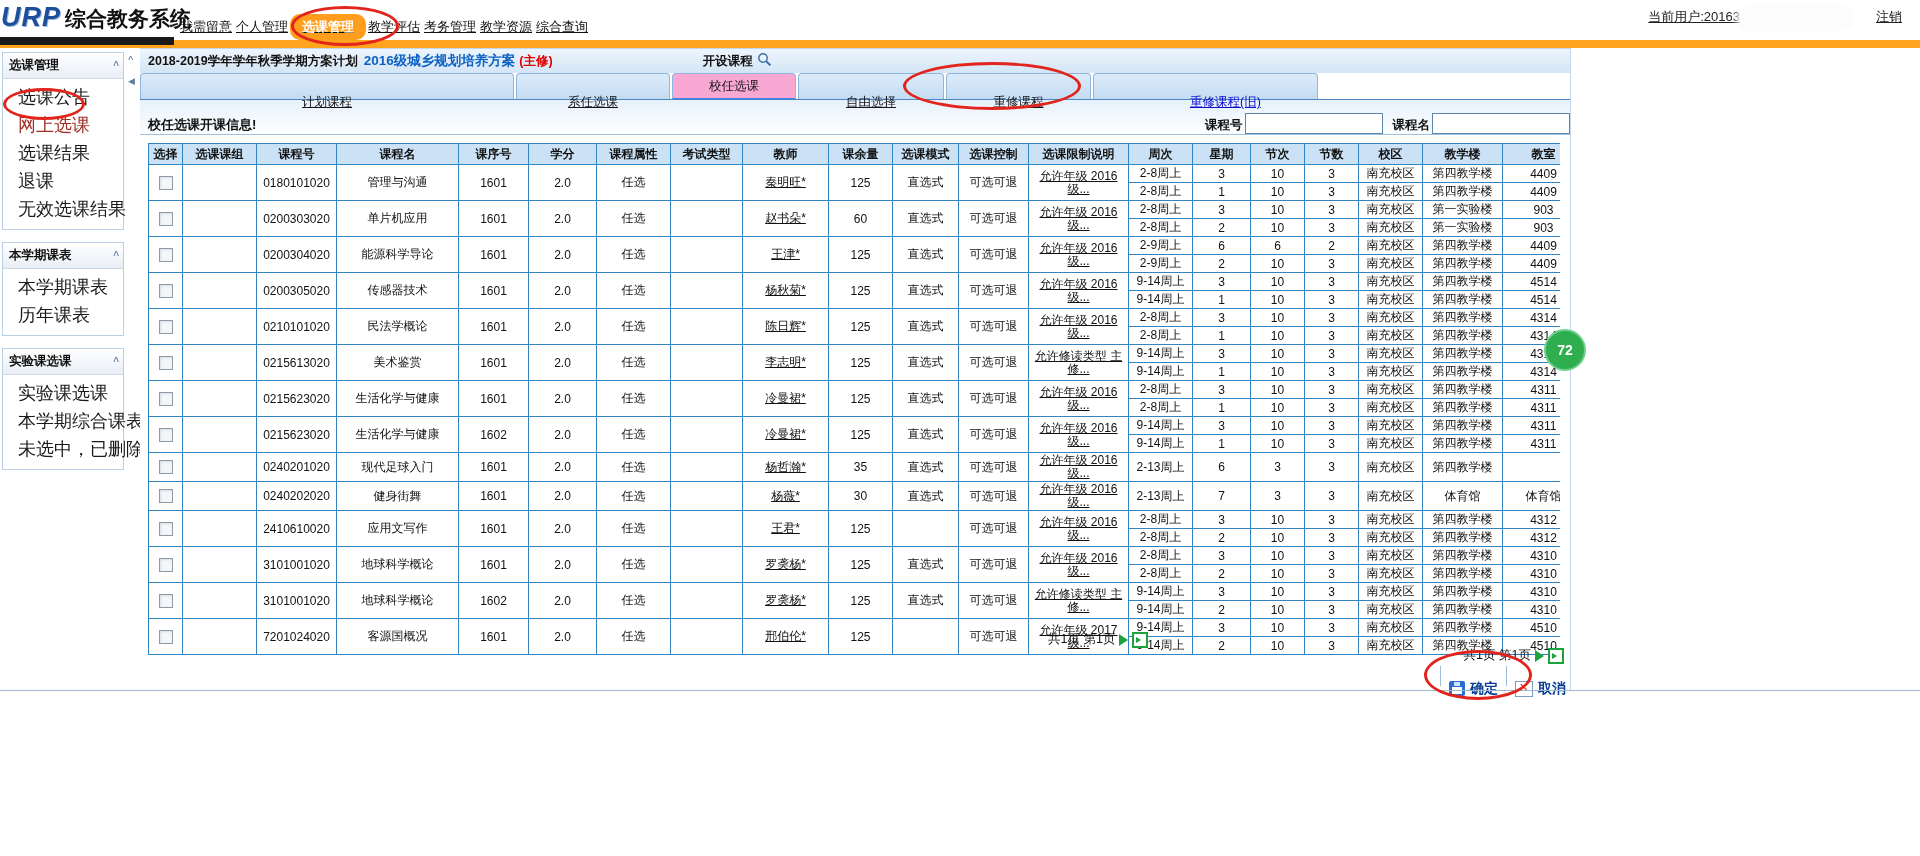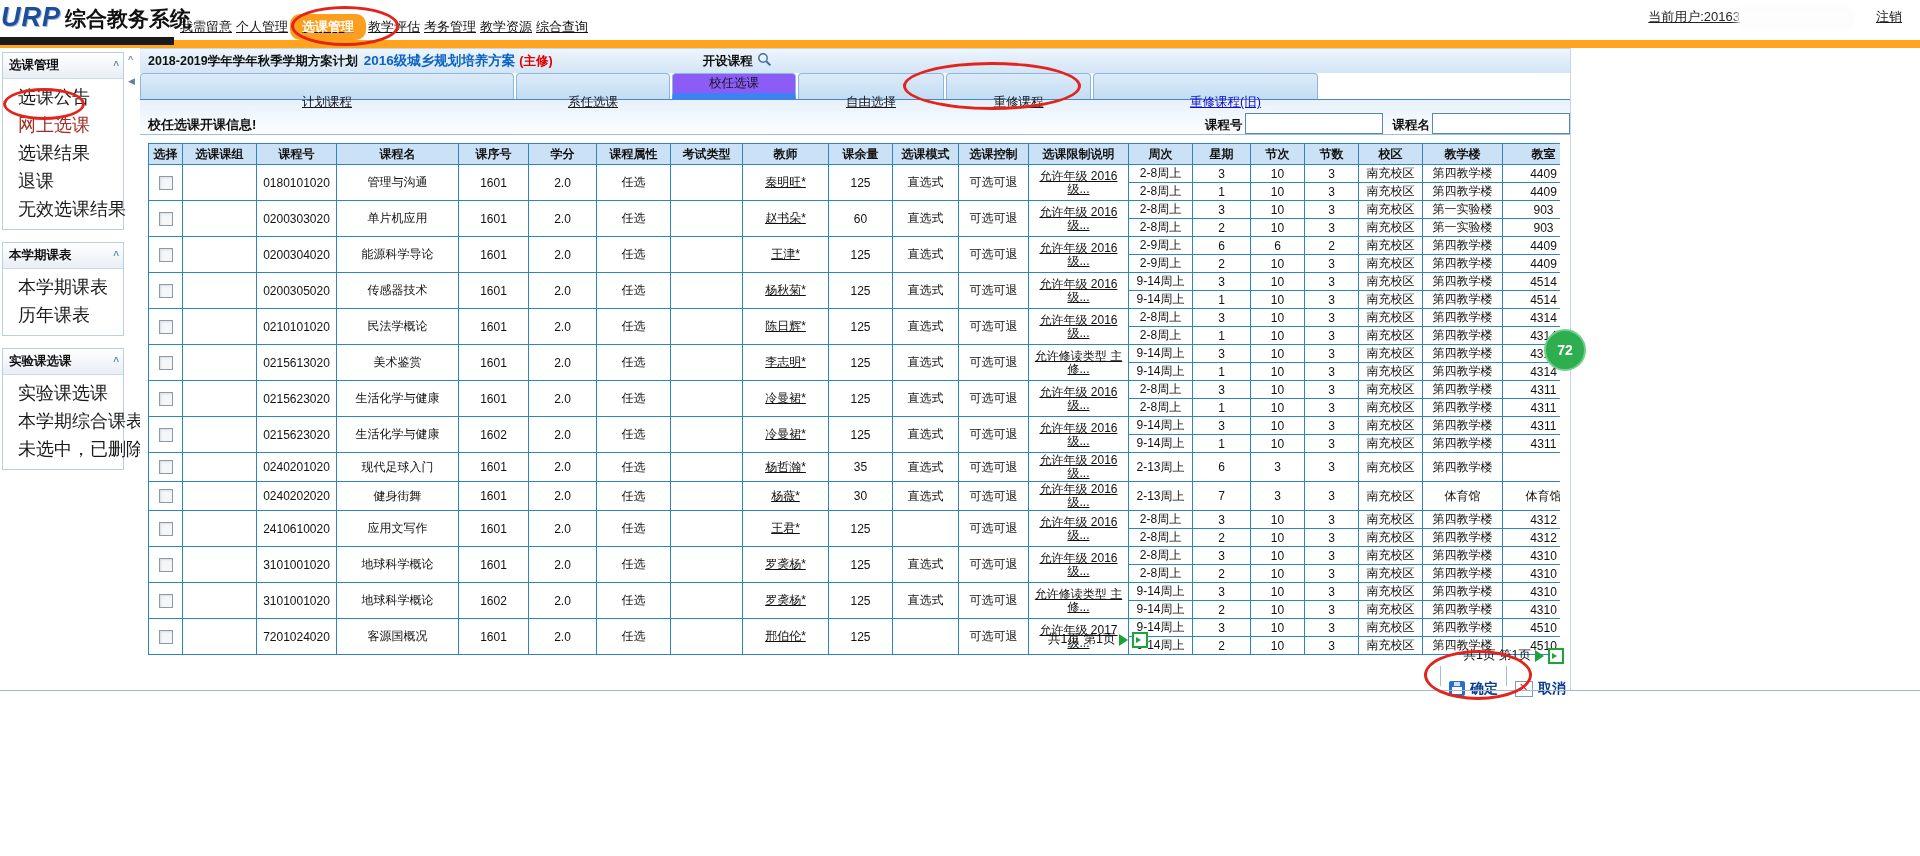--- a/index.html
+++ b/index.html
@@ -43,21 +43,21 @@
   .title-row .major{font-weight:bold;color:#e00000;margin-left:4px;}
   .title-row .open{margin-left:150px;font-weight:bold;color:#111;}
   .mag{display:inline-block;margin-left:4px;vertical-align:-2px;}
 
   .tabs{display:flex;height:26px;border-bottom:1px solid #4a86c0;background:#fff;}
   .tab{box-sizing:border-box;height:26px;display:flex;align-items:center;justify-content:center;
        background:linear-gradient(#dcebf9,#c3dcf2);border:1px solid #8fb6dc;border-bottom:none;border-radius:4px 4px 0 0;
        margin-right:2px;font-size:12.5px;cursor:pointer;color:#15151a;}
   .tab u{text-decoration:underline;margin-top:32px;}
   .tab.blue{color:#0b0bd0;}
-  .tab.active{background:#8b5cf6;position:relative;z-index:2;margin-bottom:-1px;border-bottom:6px solid #3b82f6;font-weight:normal;}
+  .tab.active{background:#f9a8d4;position:relative;z-index:2;margin-bottom:-1px;border-bottom:1px solid #3b82f6;font-weight:normal;}
 
   .info-row{height:34px;display:flex;align-items:flex-end;background:linear-gradient(#e7f1fb,#fdfeff);
             border-bottom:1px solid #9dc0de;font-size:13px;}
   .info-row .msg{font-weight:bold;color:#111;margin-left:8px;flex:0 0 auto;}
   .info-row .spacer{flex:1;}
   .info-row label{font-weight:bold;color:#111;font-size:12.5px;margin-left:10px;}
   .info-row input{width:132px;height:17px;border:1px solid #567fa8;border:1px solid #5a87ae;background:#fff;margin-left:2px;font-size:12px;}
 
   
   .table-wrap{position:absolute;left:8px;top:94px;width:1412px;overflow:hidden;}

